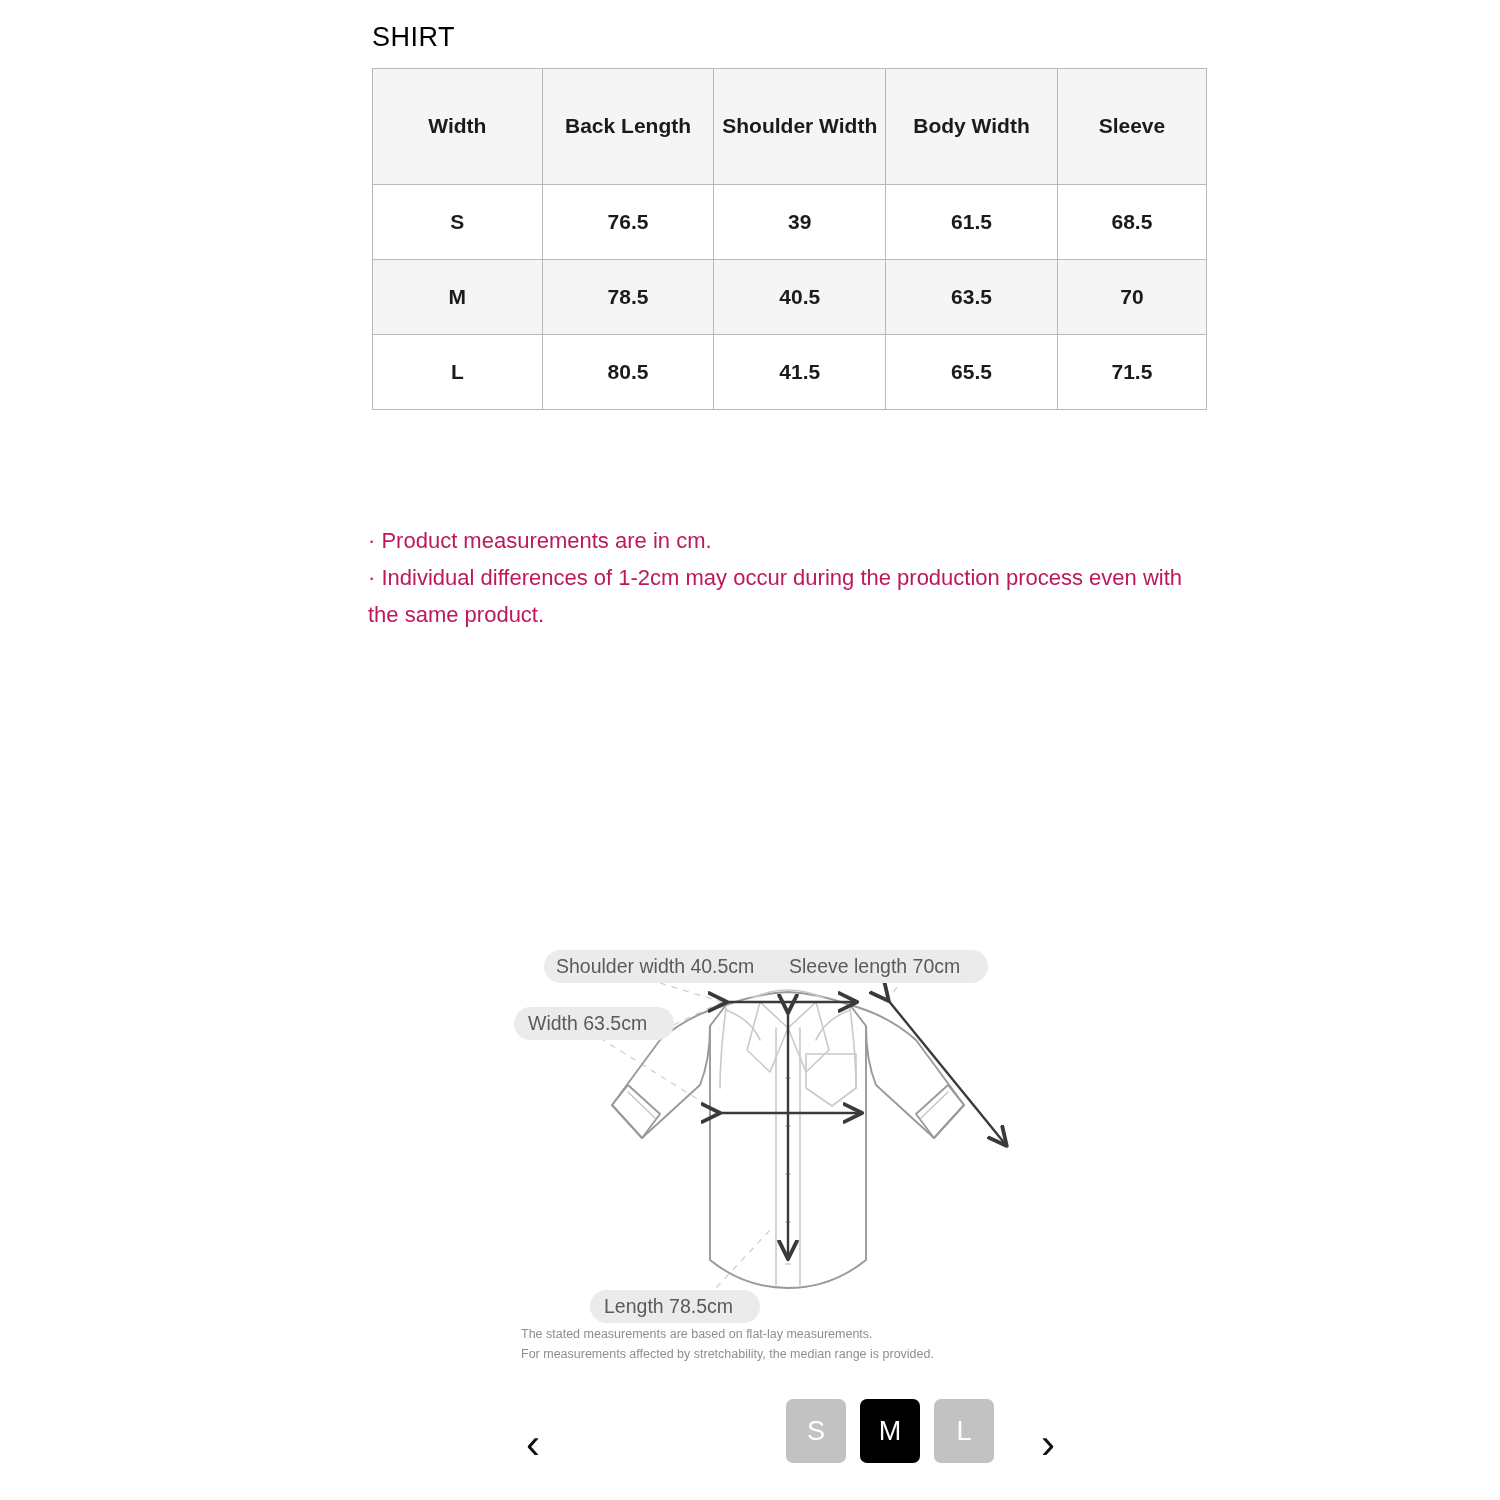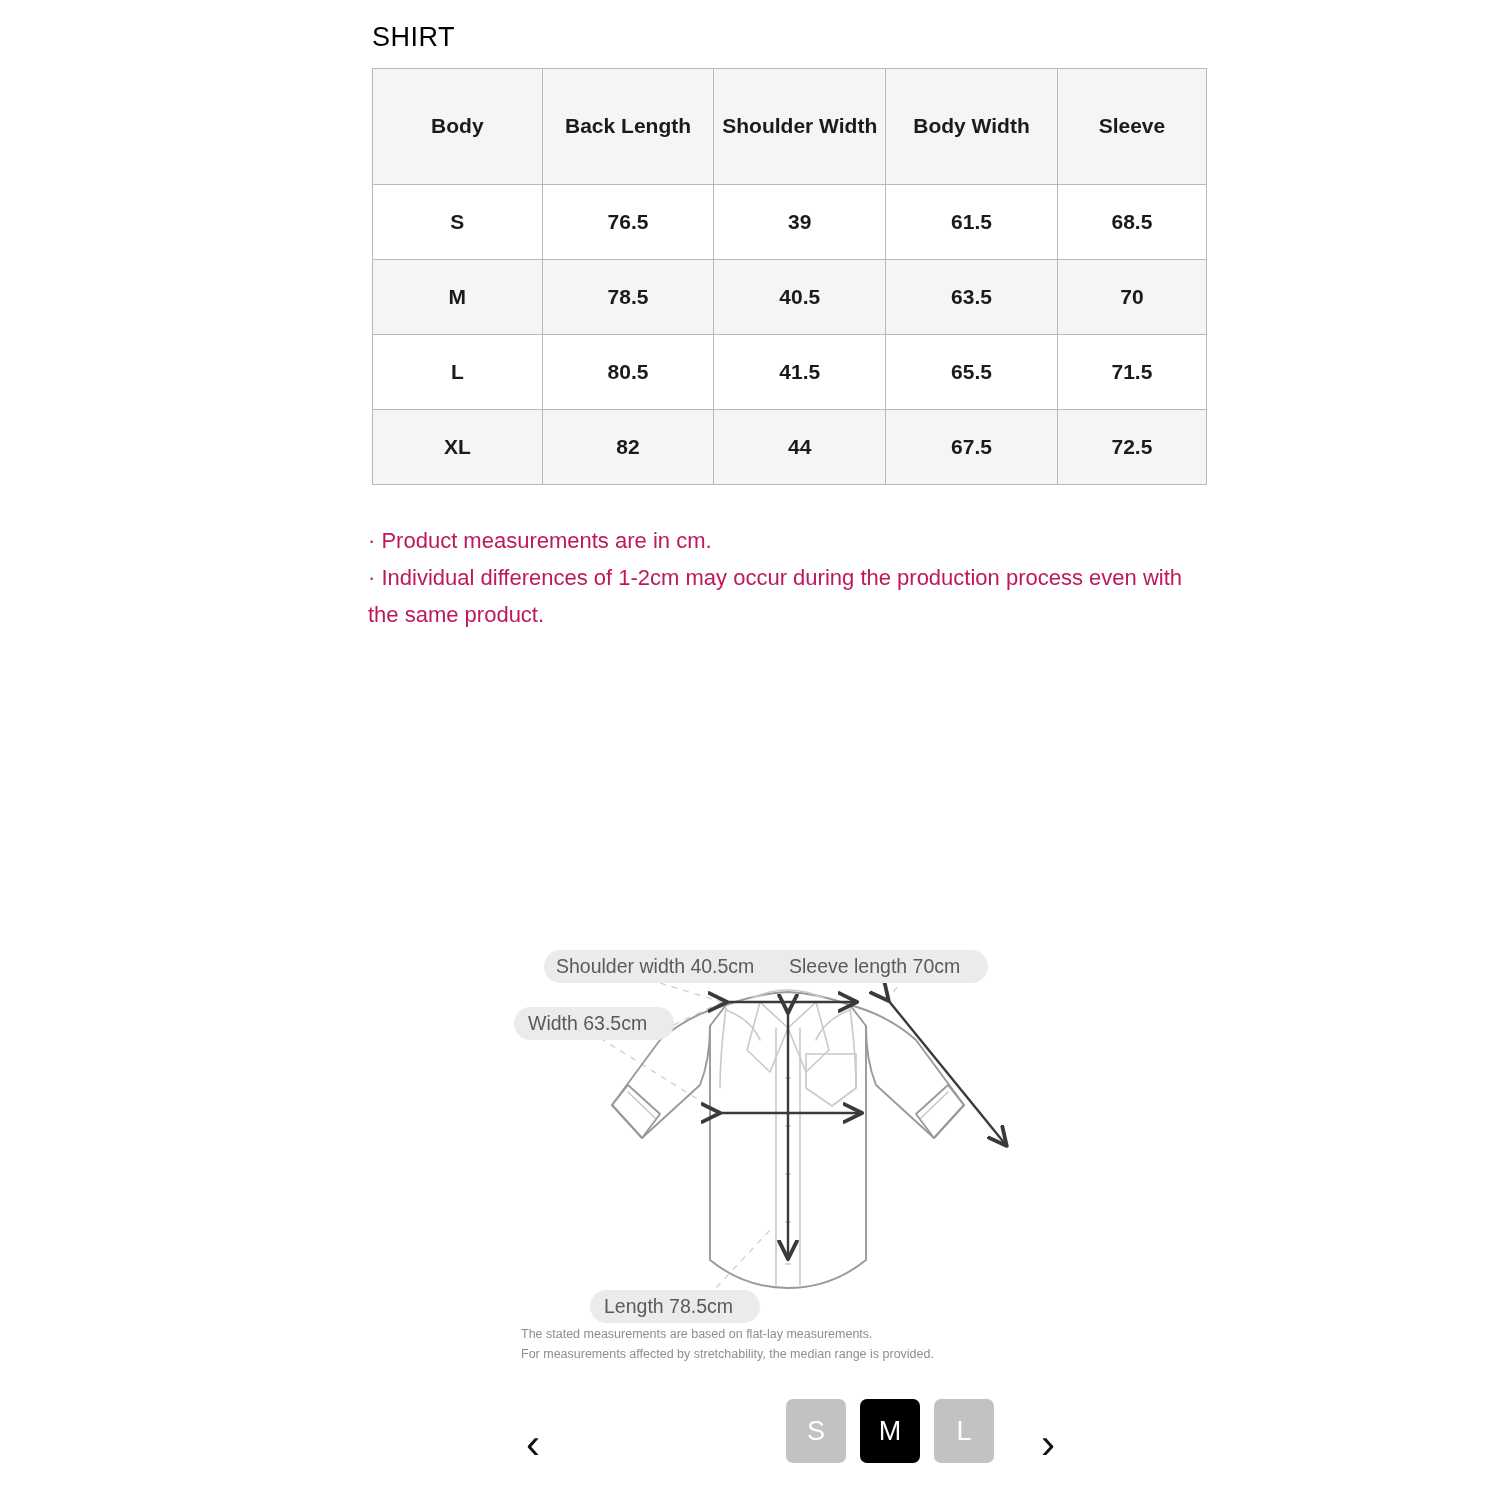--- a/index.html
+++ b/index.html
@@ -79,21 +79,21 @@
 </head>
 <body>
 
 <div class="page">
 
   <div class="title">SHIRT</div>
 
   <table class="size-table">
     <thead>
       <tr>
-        <th style="width:165px">Body</th>
+        <th style="width:165px">Width</th>
         <th style="width:167px">Back Length</th>
         <th style="width:167px">Shoulder Width</th>
         <th style="width:167px">Body Width</th>
         <th style="width:145px">Sleeve</th>
       </tr>
     </thead>
     <tbody>
       <tr class="odd">
         <td>S</td>
         <td>76.5</td>
@@ -107,27 +107,20 @@
         <td>40.5</td>
         <td>63.5</td>
         <td>70</td>
       </tr>
       <tr class="odd">
         <td>L</td>
         <td>80.5</td>
         <td>41.5</td>
         <td>65.5</td>
         <td>71.5</td>
-      </tr>
-      <tr class="even">
-        <td>XL</td>
-        <td>82</td>
-        <td>44</td>
-        <td>67.5</td>
-        <td>72.5</td>
       </tr>
     </tbody>
   </table>
 
   <div class="notes">
     <p>· Product measurements are in cm.</p>
     <p>· Individual differences of 1-2cm may occur during the production process even with the same product.</p>
   </div>
 
   <div class="diagram">

